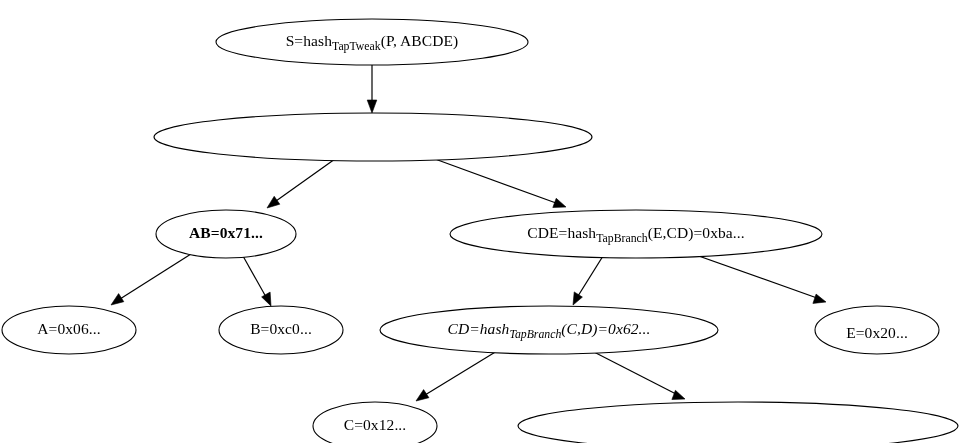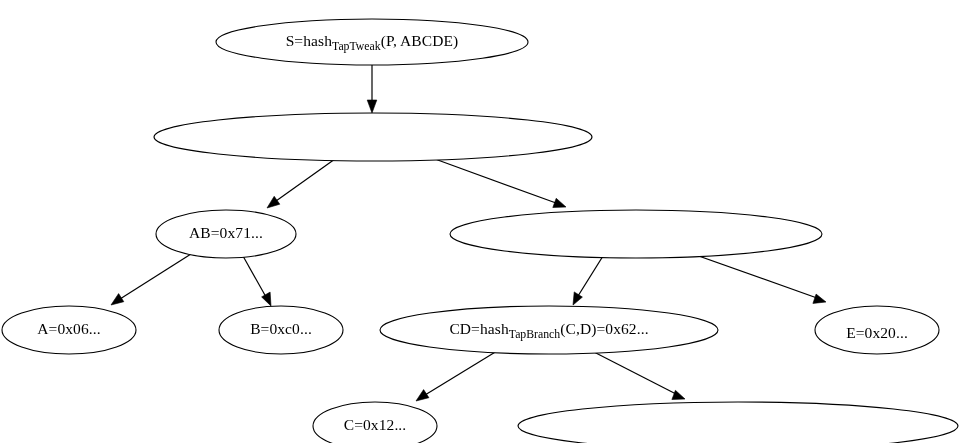--- a/index.html
+++ b/index.html
@@ -121,34 +121,37 @@
     <ellipse class="node-ellipse" cx="877" cy="317" rx="62" ry="24"></ellipse>
     <ellipse class="node-ellipse" cx="375" cy="413" rx="62" ry="24"></ellipse>
     <ellipse class="node-ellipse" cx="738" cy="413" rx="220" ry="24"></ellipse>
   </svg>
 
   <div class="node-label" style="left:372px; top:30px;">
     <span>S=hash</span><sub>TapTweak</sub><span>(P, ABCDE)</span>
   </div>
 
 
-  <div class="node-label" style="left:226px; top:222px;">
+  <div class="node-label" style="left:226px; top:222px;font-weight:bold;">
     <span>AB=0x71...</span><sub></sub><span></span>
   </div>
 
+  <div class="node-label" style="left:636px; top:222px;">
+    <span>CDE=hash</span><sub>TapBranch</sub><span>(E,CD)=0xba...</span>
+  </div>
 
   <div class="node-label" style="left:69px; top:318px;text-align:center;">
     <span>A=0x06...</span><sub></sub><span></span>
   </div>
 
   <div class="node-label" style="left:281px; top:318px;text-align:center;">
     <span>B=0xc0...</span><sub></sub><span></span>
   </div>
 
-  <div class="node-label" style="left:549px; top:318px;">
+  <div class="node-label" style="left:549px; top:318px;font-style:italic;">
     <span>CD=hash</span><sub>TapBranch</sub><span>(C,D)=0x62...</span>
   </div>
 
   <div class="node-label" style="left:877px; top:322px;">
     <span>E=0x20...</span><sub></sub><span></span>
   </div>
 
   <div class="node-label" style="left:375px; top:414px;">
     <span>C=0x12...</span><sub></sub><span></span>
   </div>

